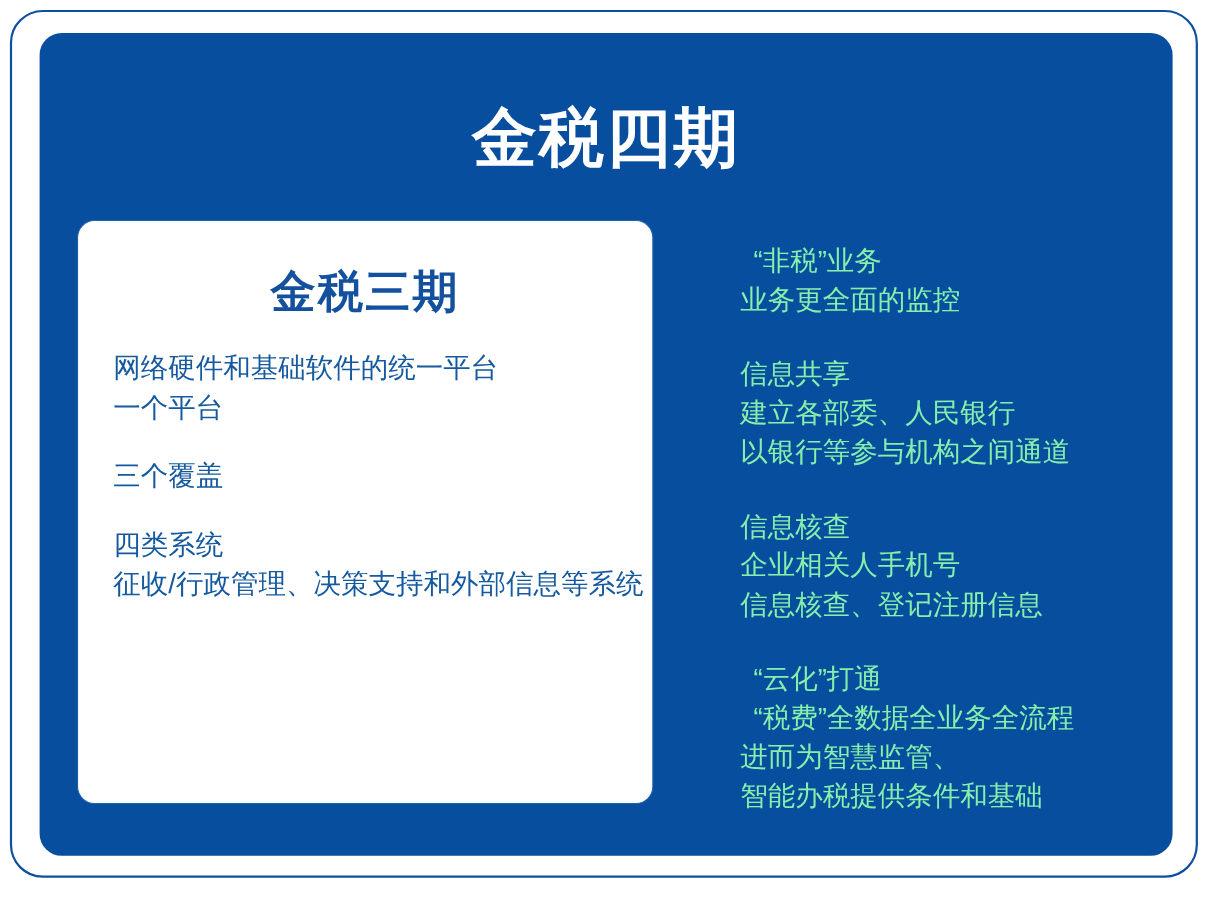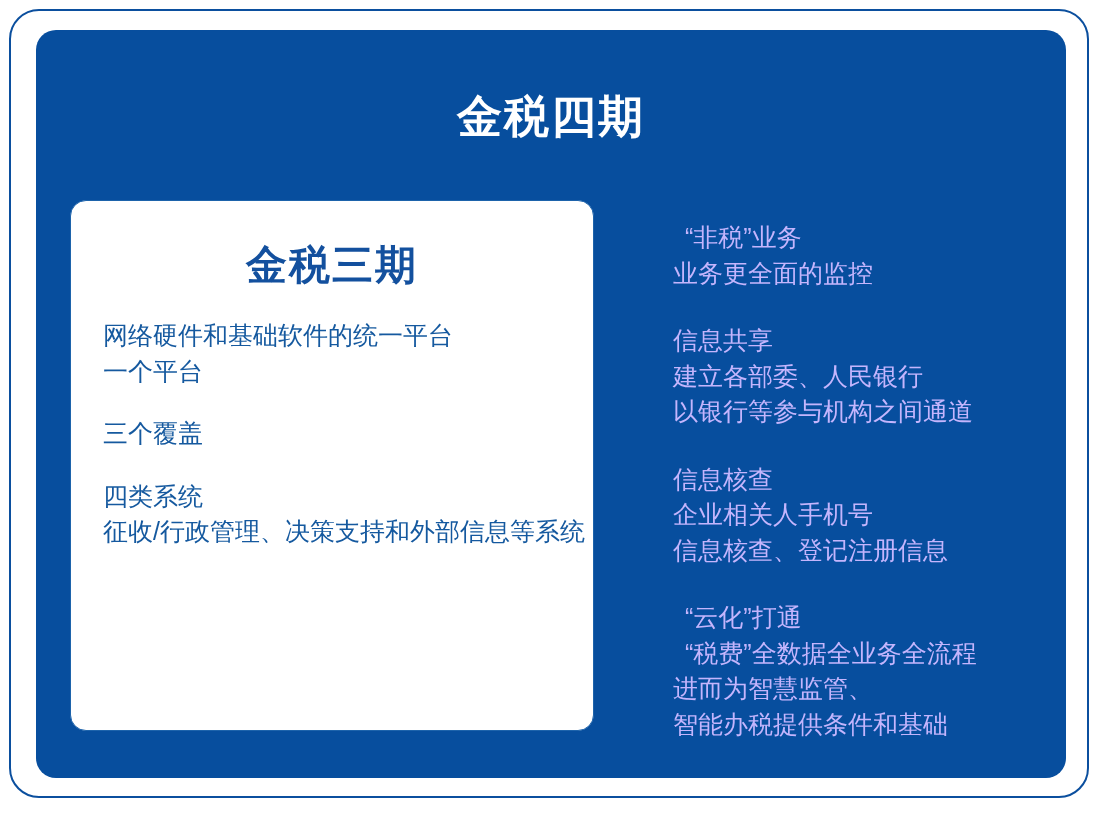--- a/index.html
+++ b/index.html
@@ -45,21 +45,21 @@
     box-sizing: border-box;
   }
 
   .panel-title {
     position: absolute;
     left: 0;
     top: 60px;
     width: 1030px;
     text-align: center;
     color: #ffffff;
-    font-size: 45px;
+    font-size: 59px;
     font-weight: bold;
     letter-spacing: 2px;
     line-height: 1.2;
   }
 
   
   .white-card {
     position: absolute;
     left: 34px;   
     top: 170px;   
@@ -94,21 +94,21 @@
   .card-block .line { display: block; }
 
   
   .right-col {
     position: absolute;
     left: 637px;  
     top: 190px;   
     width: 400px;
   }
   .right-block {
-    color: #c4b5fd;
+    color: #86efac;
     font-size: 25px;
     line-height: 1.42;
     margin-bottom: 32px;
     white-space: nowrap;
   }
   .right-block:last-child { margin-bottom: 0; }
   .right-block .line { display: block; }
   .right-block.quoted .line.q { padding-left: 12px; }
 </style>
 </head>

